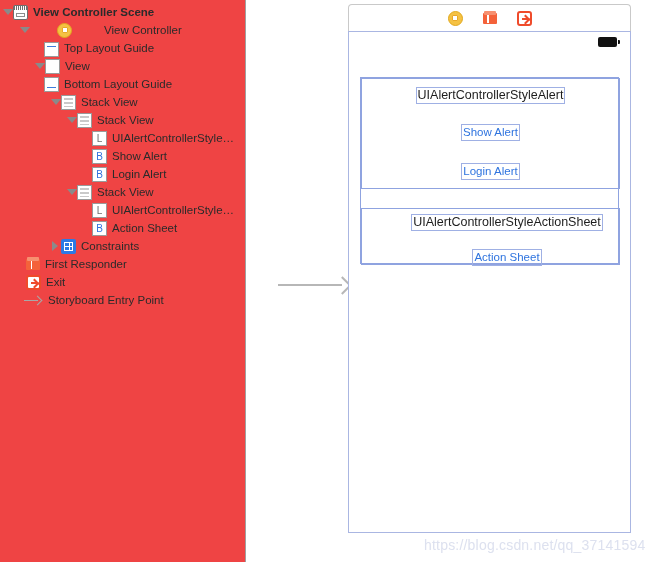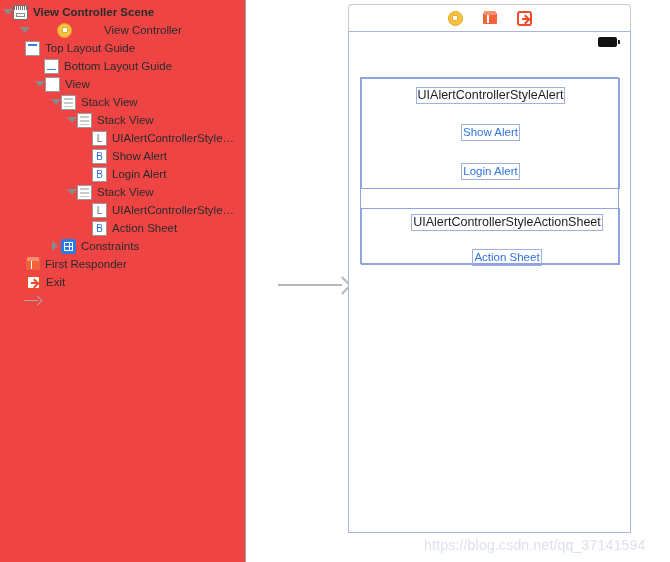--- a/index.html
+++ b/index.html
@@ -403,34 +403,34 @@
     <span class="ico ico-scene"></span>
     <span class="label">View Controller Scene</span>
   </div>
 
   <div class="tree-row" style="margin-left:19px;gap:27px;">
     <span class="disclosure open"></span>
     <span class="ico ico-vc"></span>
     <span class="label">View Controller</span>
   </div>
 
-  <div class="tree-row" style="margin-left:25px;">
+  <div class="tree-row" style="margin-left:44px;align-items:flex-end;">
     <span class="ico ico-guide top"></span>
     <span class="label">Top Layout Guide</span>
-  </div>
-
-  <div class="tree-row" style="margin-left:44px;">
-    <span class="ico ico-guide bottom"></span>
-    <span class="label">Bottom Layout Guide</span>
   </div>
 
   <div class="tree-row" style="margin-left:34px;">
     <span class="disclosure open"></span>
     <span class="ico ico-view"></span>
     <span class="label">View</span>
+  </div>
+
+  <div class="tree-row" style="margin-left:44px;">
+    <span class="ico ico-guide bottom"></span>
+    <span class="label">Bottom Layout Guide</span>
   </div>
 
   <div class="tree-row" style="margin-left:50px;">
     <span class="disclosure open"></span>
     <span class="ico ico-stack"></span>
     <span class="label">Stack View</span>
   </div>
 
   <div class="tree-row" style="margin-left:66px;">
     <span class="disclosure open"></span>
@@ -482,20 +482,21 @@
     <span class="label">First Responder</span>
   </div>
 
   <div class="tree-row" style="margin-left:26px;text-align:right;">
     <span class="ico ico-exit"></span>
     <span class="label">Exit</span>
   </div>
 
   <div class="tree-row" style="margin-left:24px;">
     <span class="ico ico-entry"></span>
+    <span class="label">Storyboard Entry Point</span>
   </div>
 
 </div>
 
 <div id="canvas-panel">
 
   <div id="canvas-entry-arrow">
     <span class="shaft"></span>
     <span class="head"></span>
   </div>

